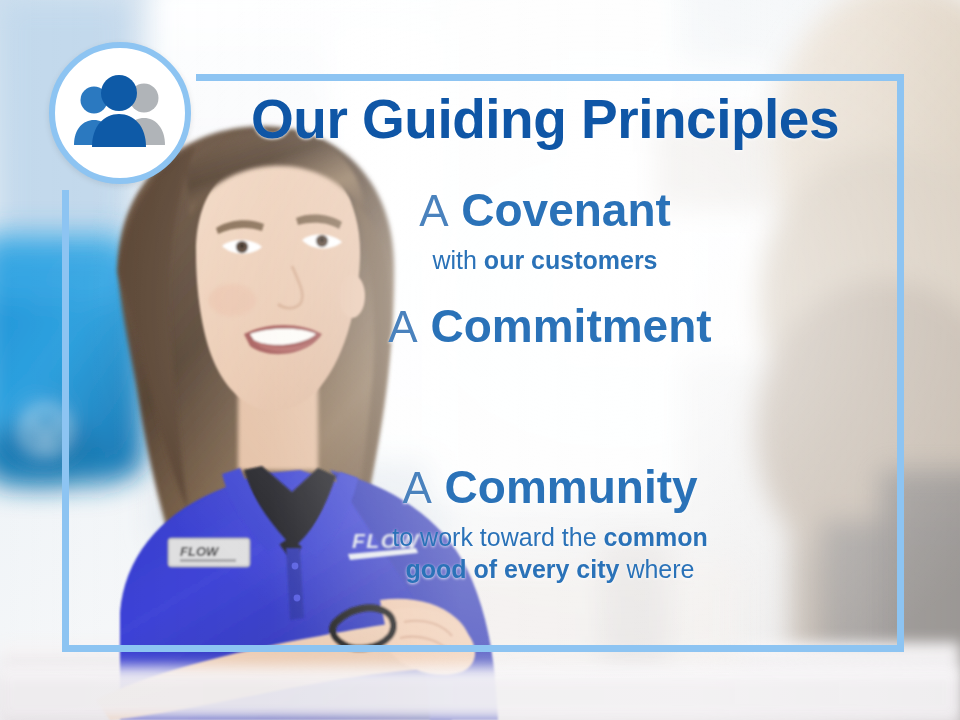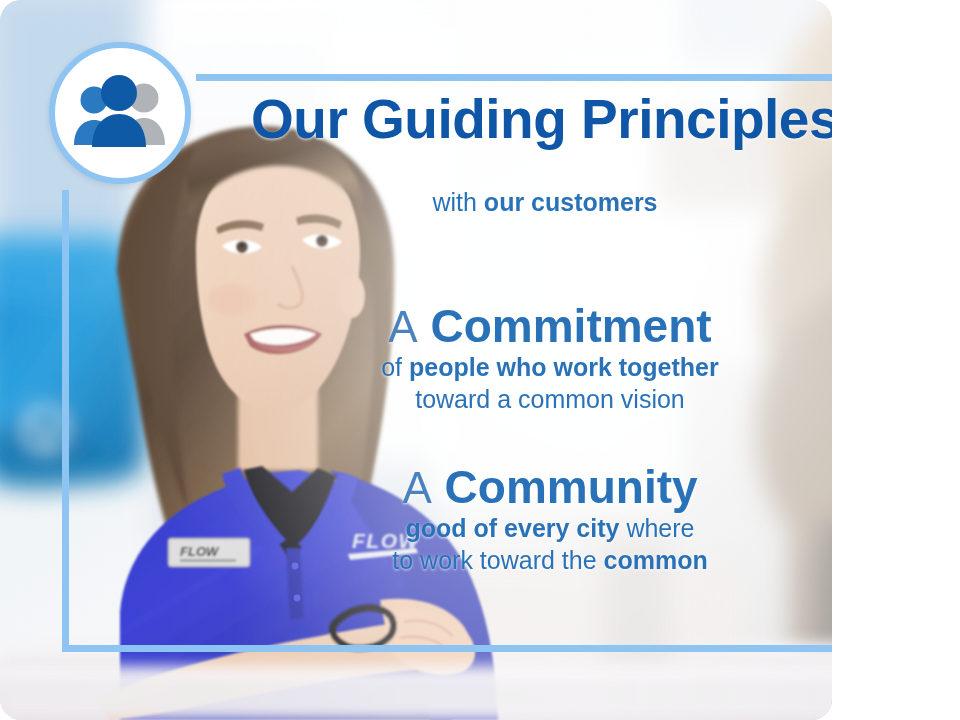--- a/index.html
+++ b/index.html
@@ -2,26 +2,25 @@
 <html><head>
 <meta charset="utf-8">
 <style>
   html, body {
     margin: 0;
     padding: 0;
     background: #ffffff;
   }
   #stage {
     position: relative;
-    width: 832px;
+    width: 960px;
     height: 720px;
     overflow: hidden;
     font-family: "Liberation Sans", sans-serif;
     background: #e9eef3;
-    border-radius: 21px;
   }
 
   
   #photo {
     position: absolute;
     inset: 0;
     width: 960px;
     height: 720px;
   }
 
@@ -96,20 +95,21 @@
     font-size: 44px;
   }
   .p-head .noun {
     font-weight: bold;
     color: #2a72b8;
   }
   .p-body {
     font-size: 25px;
     line-height: 1.28;
     color: #2a72b8;
+    margin-top: 9px;
   }
   .p-body b { font-weight: bold; }
   .p-body span.reg { font-weight: normal; }
 
   
   #p1 { left: 200px; top: 186px; width: 690px; text-align: center; }
   #p2 { left: 200px; top: 302px; width: 700px; text-align: center; }
   #p2 .p-body { text-align: center; }
   #p3 { left: 200px; top: 463px; width: 700px; text-align: center; }
   #p3 .p-body { text-align: center; }
@@ -346,40 +346,40 @@
       <path d="M6 70 C6 54, 15 45, 26 45 C37 45, 46 54, 46 70 Z" fill="#2b79c0"></path>
 
       <circle cx="51" cy="18" r="18" fill="#0e5aa7"></circle>
       <path d="M24 72 C24 51, 36 39, 51 39 C66 39, 78 51, 78 72 Z" fill="#0e5aa7"></path>
     </svg>
   </div>
 
   <div id="headline">Our Guiding Principles</div>
 
   <div class="principle" id="p1">
+    <div class="p-head">
+      <span class="art">A</span>
+      <span class="noun">Covenant</span>
+    </div>
     <div class="p-body">
       <span class="reg">with </span><b>our customers</b>
     </div>
   </div>
 
   <div class="principle" id="p2">
     <div class="p-head">
       <span class="art">A</span>
       <span class="noun">Commitment</span>
     </div>
-    <div class="p-body">
-      <div><span class="reg">of </span><b>people who work together</b></div>
-      <div class="reg">toward a common vision</div>
-    </div>
   </div>
 
   <div class="principle" id="p3">
     <div class="p-head">
       <span class="art">A</span>
       <span class="noun">Community</span>
     </div>
     <div class="p-body">
+      <div><span class="reg">to work toward the </span><b>common</b></div>
       <div><b>good of every city</b><span class="reg"> where</span></div>
-      <div><span class="reg">to work toward the </span><b>common</b></div>
     </div>
   </div>
 
 </div>
 
 </body></html>

